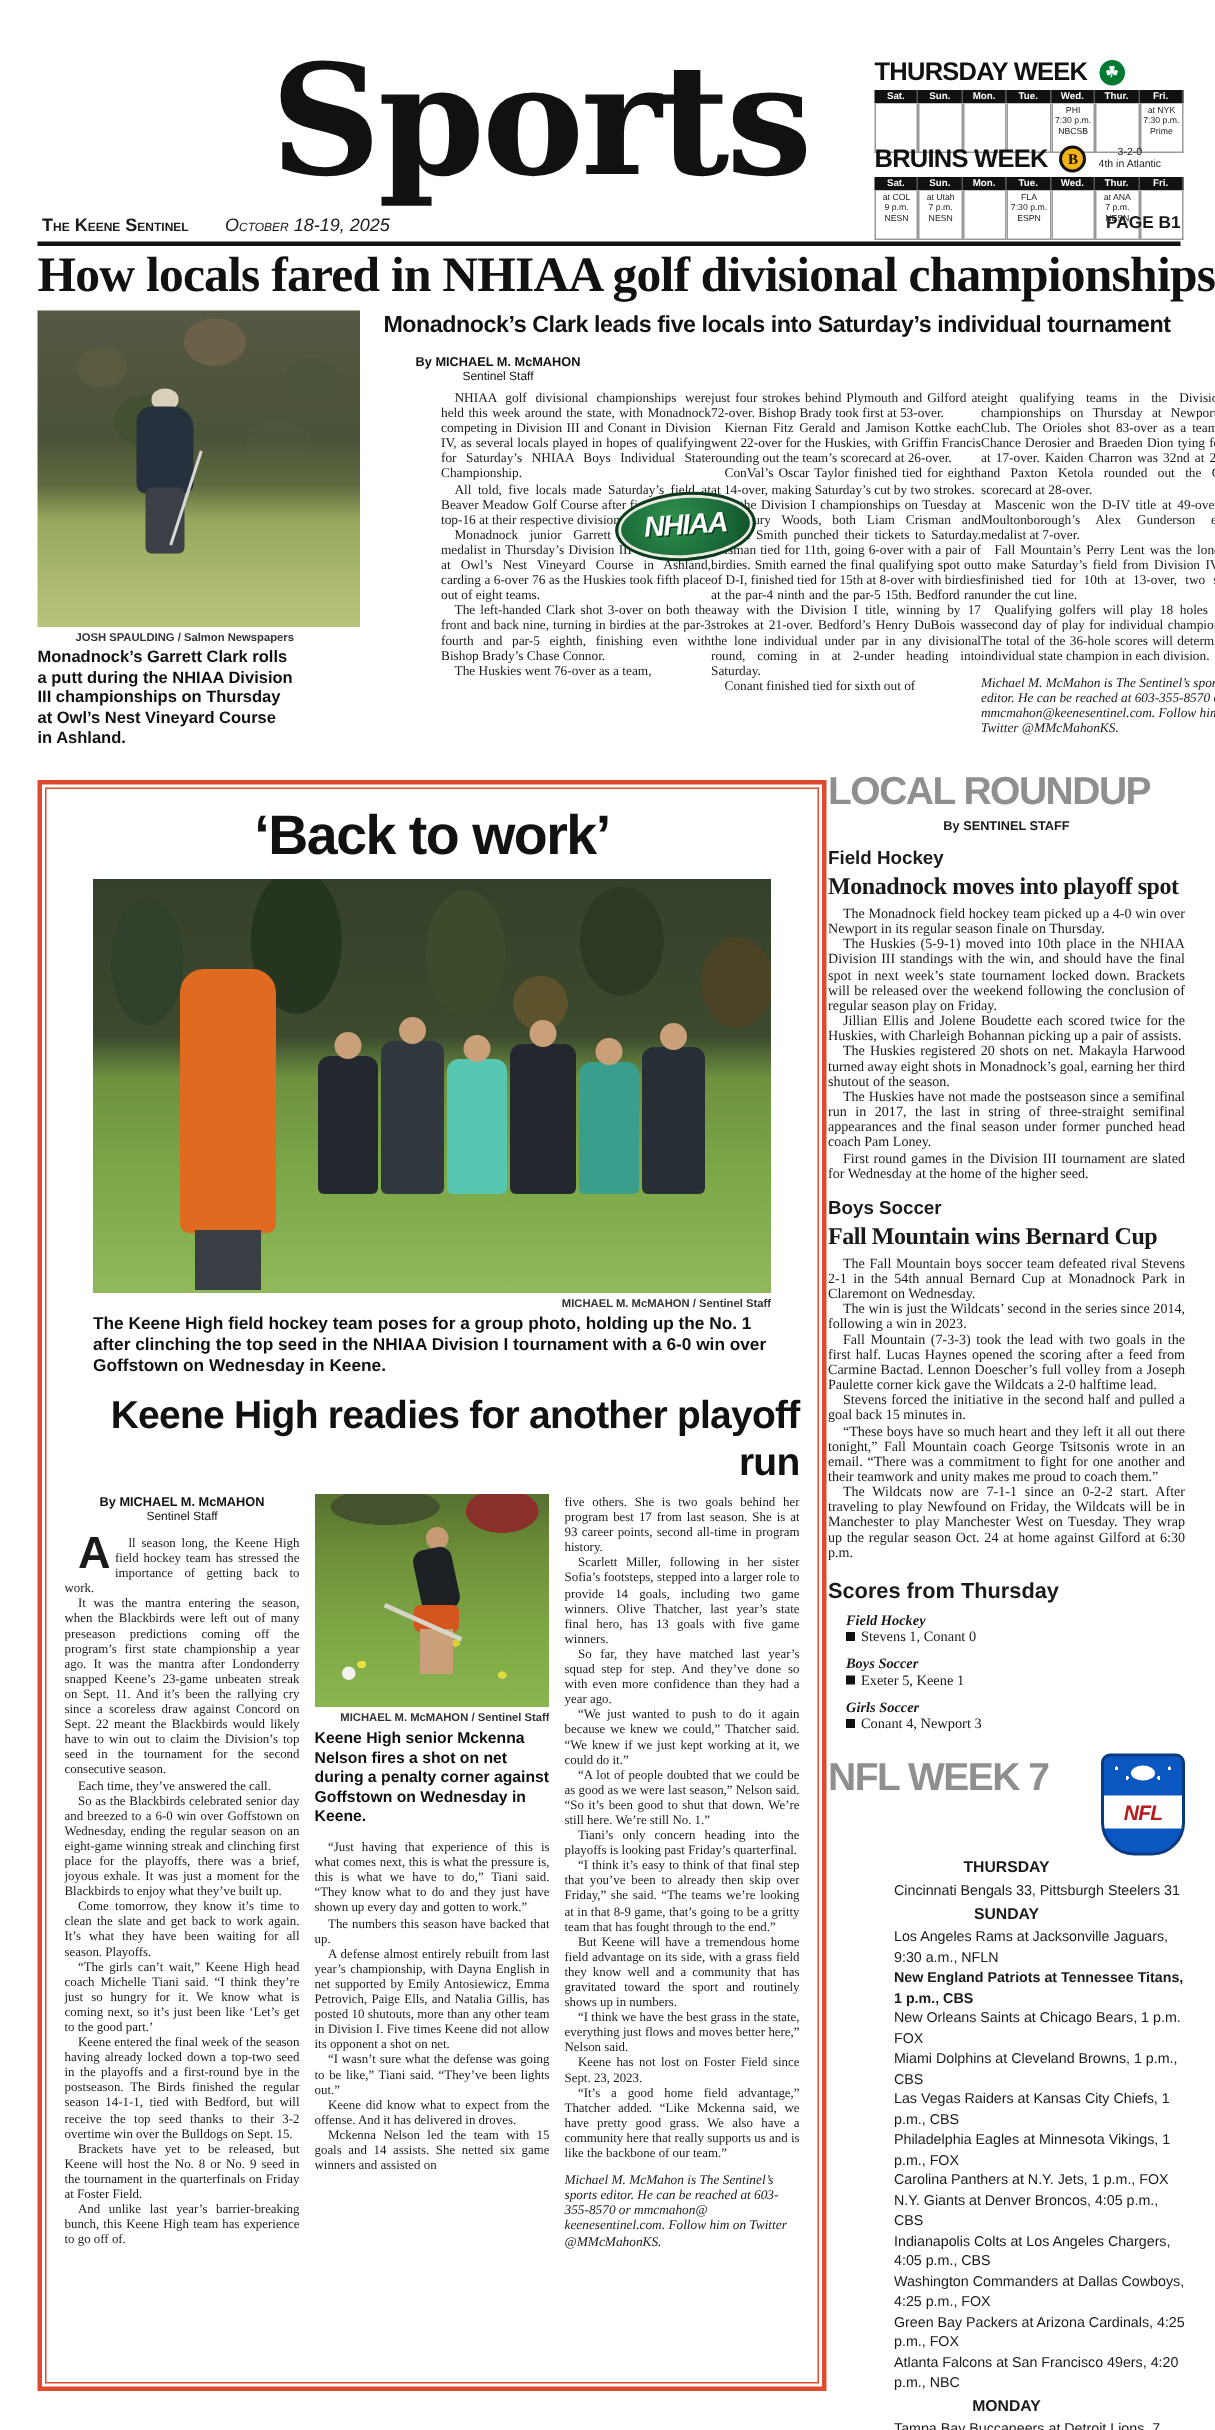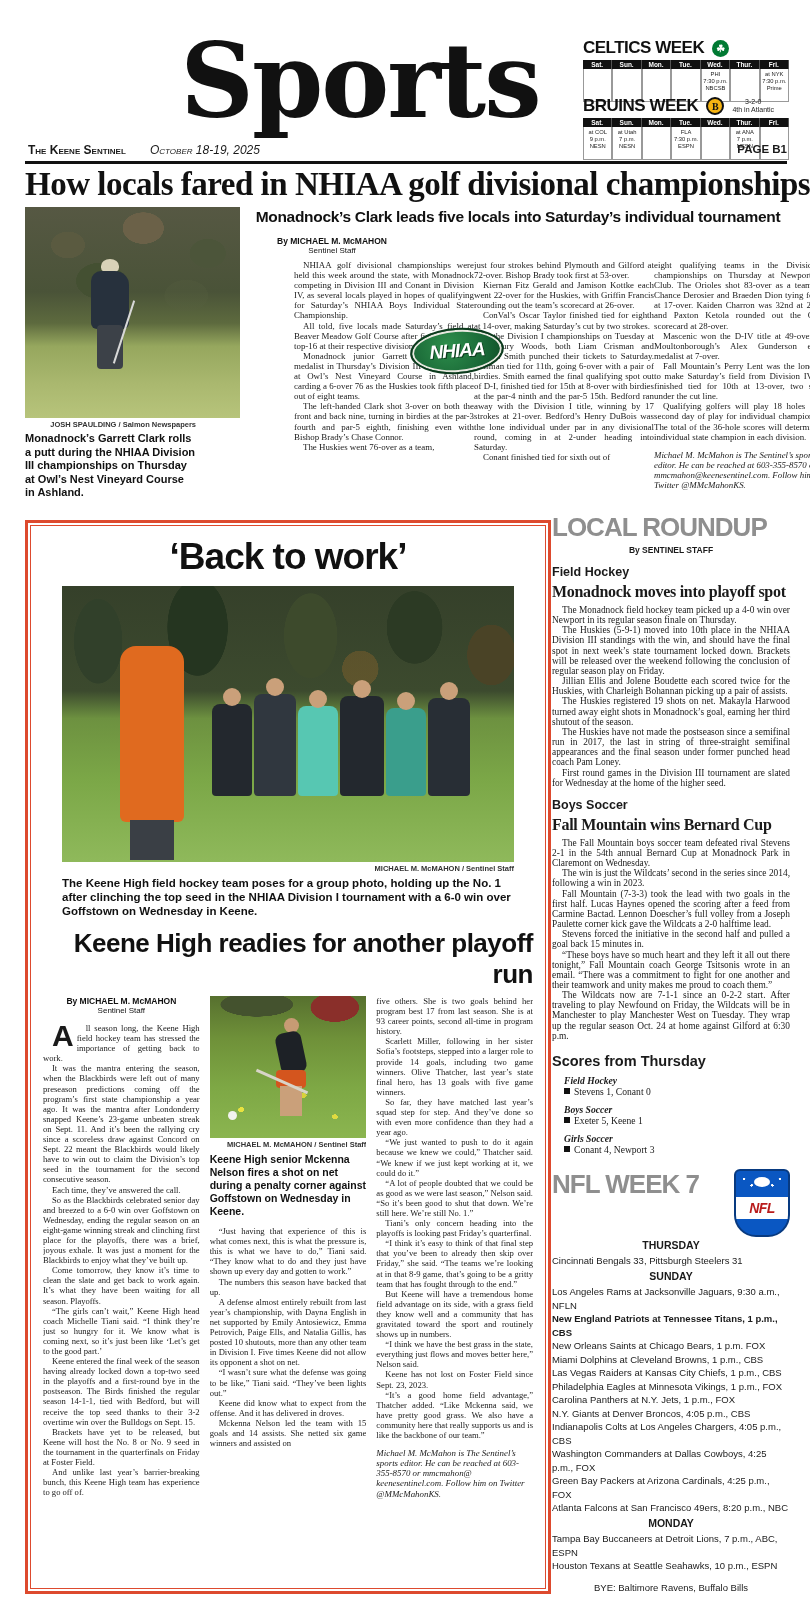--- a/index.html
+++ b/index.html
@@ -146,34 +146,34 @@
                  radial-gradient(2px 2px at 84% 30%,#fff 0 60%,transparent 61%);}
   .nfl-shield .football{position:absolute;left:50%;top:6px;transform:translateX(-50%);width:16px;height:10px;
       border-radius:50%;background:#fff;}
   .nfl-shield .band{position:absolute;left:0;top:26px;width:100%;height:22px;background:#fff;
       display:flex;align-items:center;justify-content:center;}
   .nfl-shield .band span{color:#b91c1c;font-family:"Liberation Sans",sans-serif;font-weight:bold;
       font-style:italic;font-size:14px;letter-spacing:-0.5px;}
   .nfl-day{text-align:center;font-family:"Liberation Sans",sans-serif;font-weight:bold;font-size:10.5px;
            line-height:13.5px;margin:2px 0;}
   .nfl-games{font-family:"Liberation Sans",sans-serif;font-size:9.5px;line-height:13.5px;}
-  .nfl-games p{margin:0;text-indent:0;text-align:left;}
+  .nfl-games p{margin:0;text-indent:0;text-align:left;padding-left:44px;}
   .nfl-bold{font-weight:bold;}
   .nfl-bye{text-align:center;font-family:"Liberation Sans",sans-serif;font-size:9.5px;margin-top:9px;}
 </style>
 </head>
 <body>
 
 <div class="page">
 
   <div class="wordmark">Sports</div>
 
   <div class="tvbox celtics">
     <div class="tv-titlerow">
-      <span class="tv-title">CELTICS WEEK</span>
+      <span class="tv-title">THURSDAY WEEK</span>
       <span class="team-logo celtics-logo">☘</span>
     </div>
     <div class="tv-head">
         <p>Sat.</p>
         <p>Sun.</p>
         <p>Mon.</p>
         <p>Tue.</p>
         <p>Wed.</p>
         <p>Thur.</p>
         <p>Fri.</p>
@@ -383,21 +383,21 @@
   <div class="rail">
     <p class="roundup-title">LOCAL ROUNDUP</p>
     <p class="rail-byline">By SENTINEL STAFF</p>
 
     <p class="sport-kicker">Field Hockey</p>
     <p class="roundup-headline">Monadnock moves into playoff spot</p>
     <div class="bodytext roundup-body">
         <p>The Monadnock field hockey team picked up a 4-0 win over Newport in its regular season finale on Thursday.</p>
         <p>The Huskies (5-9-1) moved into 10th place in the NHIAA Division III standings with the win, and should have the final spot in next week’s state tournament locked down. Brackets will be released over the weekend following the conclusion of regular season play on Friday.</p>
         <p>Jillian Ellis and Jolene Boudette each scored twice for the Huskies, with Charleigh Bohannan picking up a pair of assists.</p>
-        <p>The Huskies registered 19 shots on net. Makayla Harwood turned away eight shots in Monadnock’s goal, earning her third shutout of the season.</p>
+        <p>The Huskies registered 20 shots on net. Makayla Harwood turned away eight shots in Monadnock’s goal, earning her third shutout of the season.</p>
         <p>The Huskies have not made the postseason since a semifinal run in 2017, the last in string of three-straight semifinal appearances and the final season under former punched head coach Pam Loney.</p>
         <p>First round games in the Division III tournament are slated for Wednesday at the home of the higher seed.</p>
       </div>
 
     <p class="sport-kicker">Boys Soccer</p>
     <p class="roundup-headline">Fall Mountain wins Bernard Cup</p>
     <div class="bodytext roundup-body">
         <p>The Fall Mountain boys soccer team defeated rival Stevens 2-1 in the 54th annual Bernard Cup at Monadnock Park in Claremont on Wednesday.</p>
         <p>The win is just the Wildcats’ second in the series since 2014, following a win in 2023.</p>
         <p>Fall Mountain (7-3-3) took the lead with two goals in the first half. Lucas Haynes opened the scoring after a feed from Carmine Bactad. Lennon Doescher’s full volley from a Joseph Paulette corner kick gave the Wildcats a 2-0 halftime lead.</p>
@@ -452,21 +452,21 @@
       <div>
           <p>New Orleans Saints at Chicago Bears, 1 p.m. FOX</p>
           <p>Miami Dolphins at Cleveland Browns, 1 p.m., CBS</p>
           <p>Las Vegas Raiders at Kansas City Chiefs, 1 p.m., CBS</p>
           <p>Philadelphia Eagles at Minnesota Vikings, 1 p.m., FOX</p>
           <p>Carolina Panthers at N.Y. Jets, 1 p.m., FOX</p>
           <p>N.Y. Giants at Denver Broncos, 4:05 p.m., CBS</p>
           <p>Indianapolis Colts at Los Angeles Chargers, 4:05 p.m., CBS</p>
           <p>Washington Commanders at Dallas Cowboys, 4:25 p.m., FOX</p>
           <p>Green Bay Packers at Arizona Cardinals, 4:25 p.m., FOX</p>
-          <p>Atlanta Falcons at San Francisco 49ers, 8:20 p.m., NBC</p>
+          <p>Atlanta Falcons at San Francisco 49ers, 4:20 p.m., NBC</p>
         </div>
     </div>
 
     <p class="nfl-day">MONDAY</p>
     <div class="nfl-games">
         <p>Tampa Bay Buccaneers at Detroit Lions, 7 p.m., ABC, ESPN</p>
         <p>Houston Texans at Seattle Seahawks, 10 p.m., ESPN</p>
       </div>
 
     <p class="nfl-bye">BYE: Baltimore Ravens, Buffalo Bills</p>

